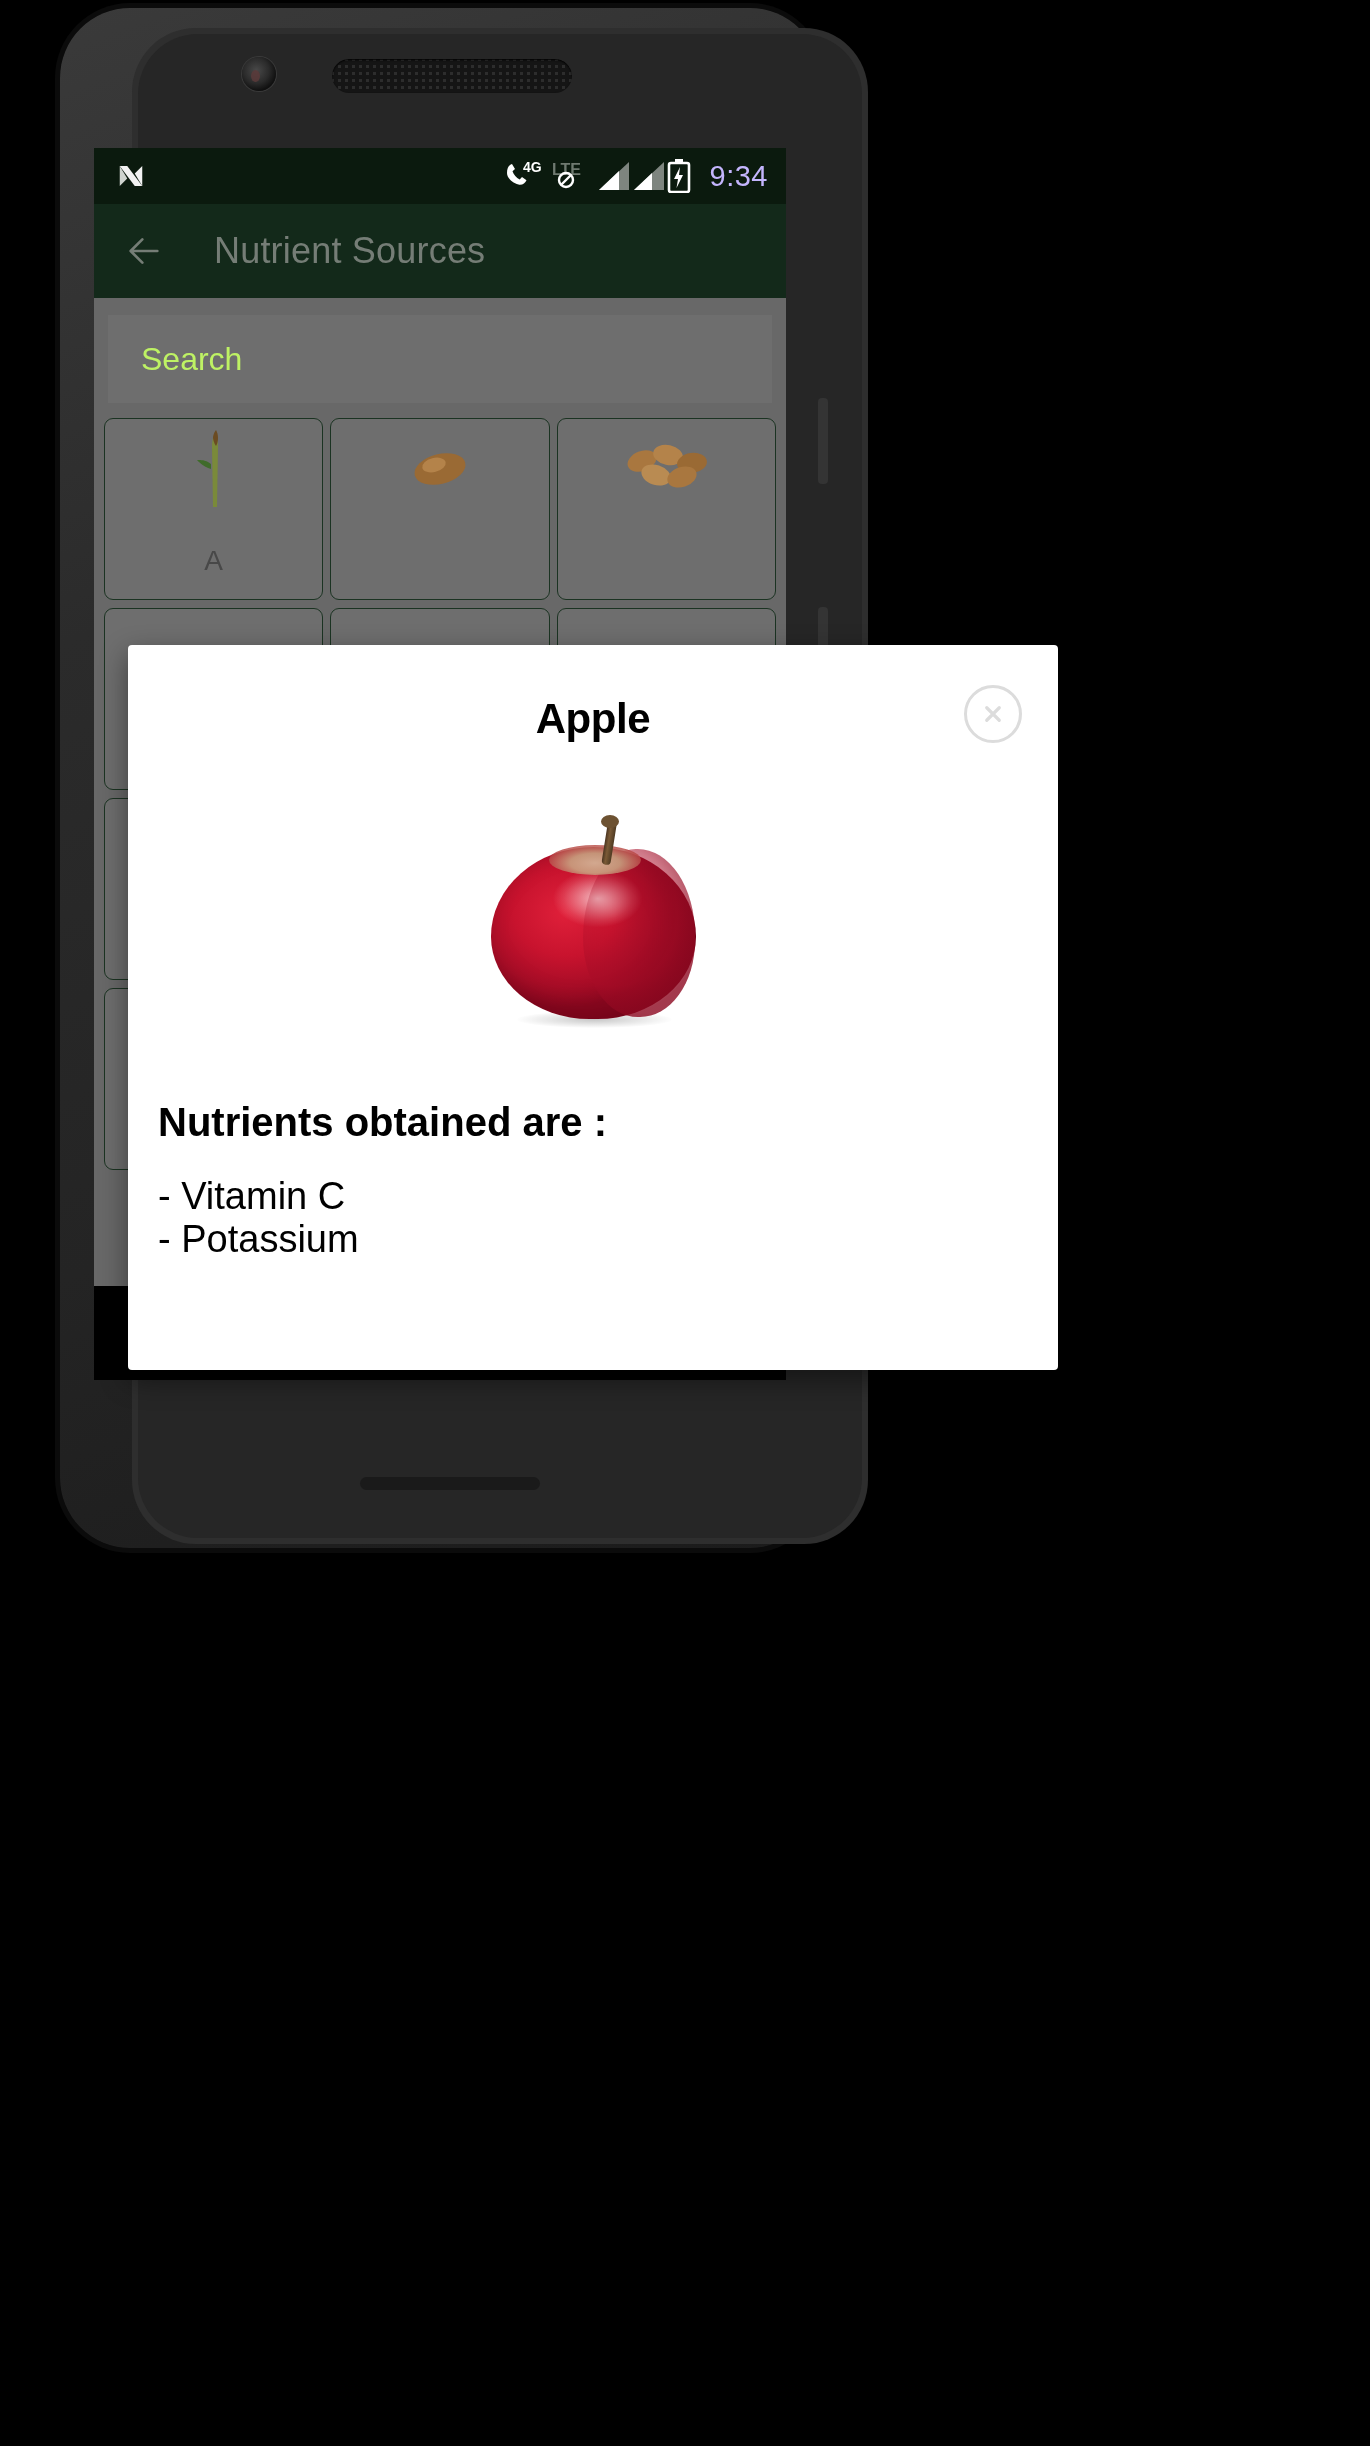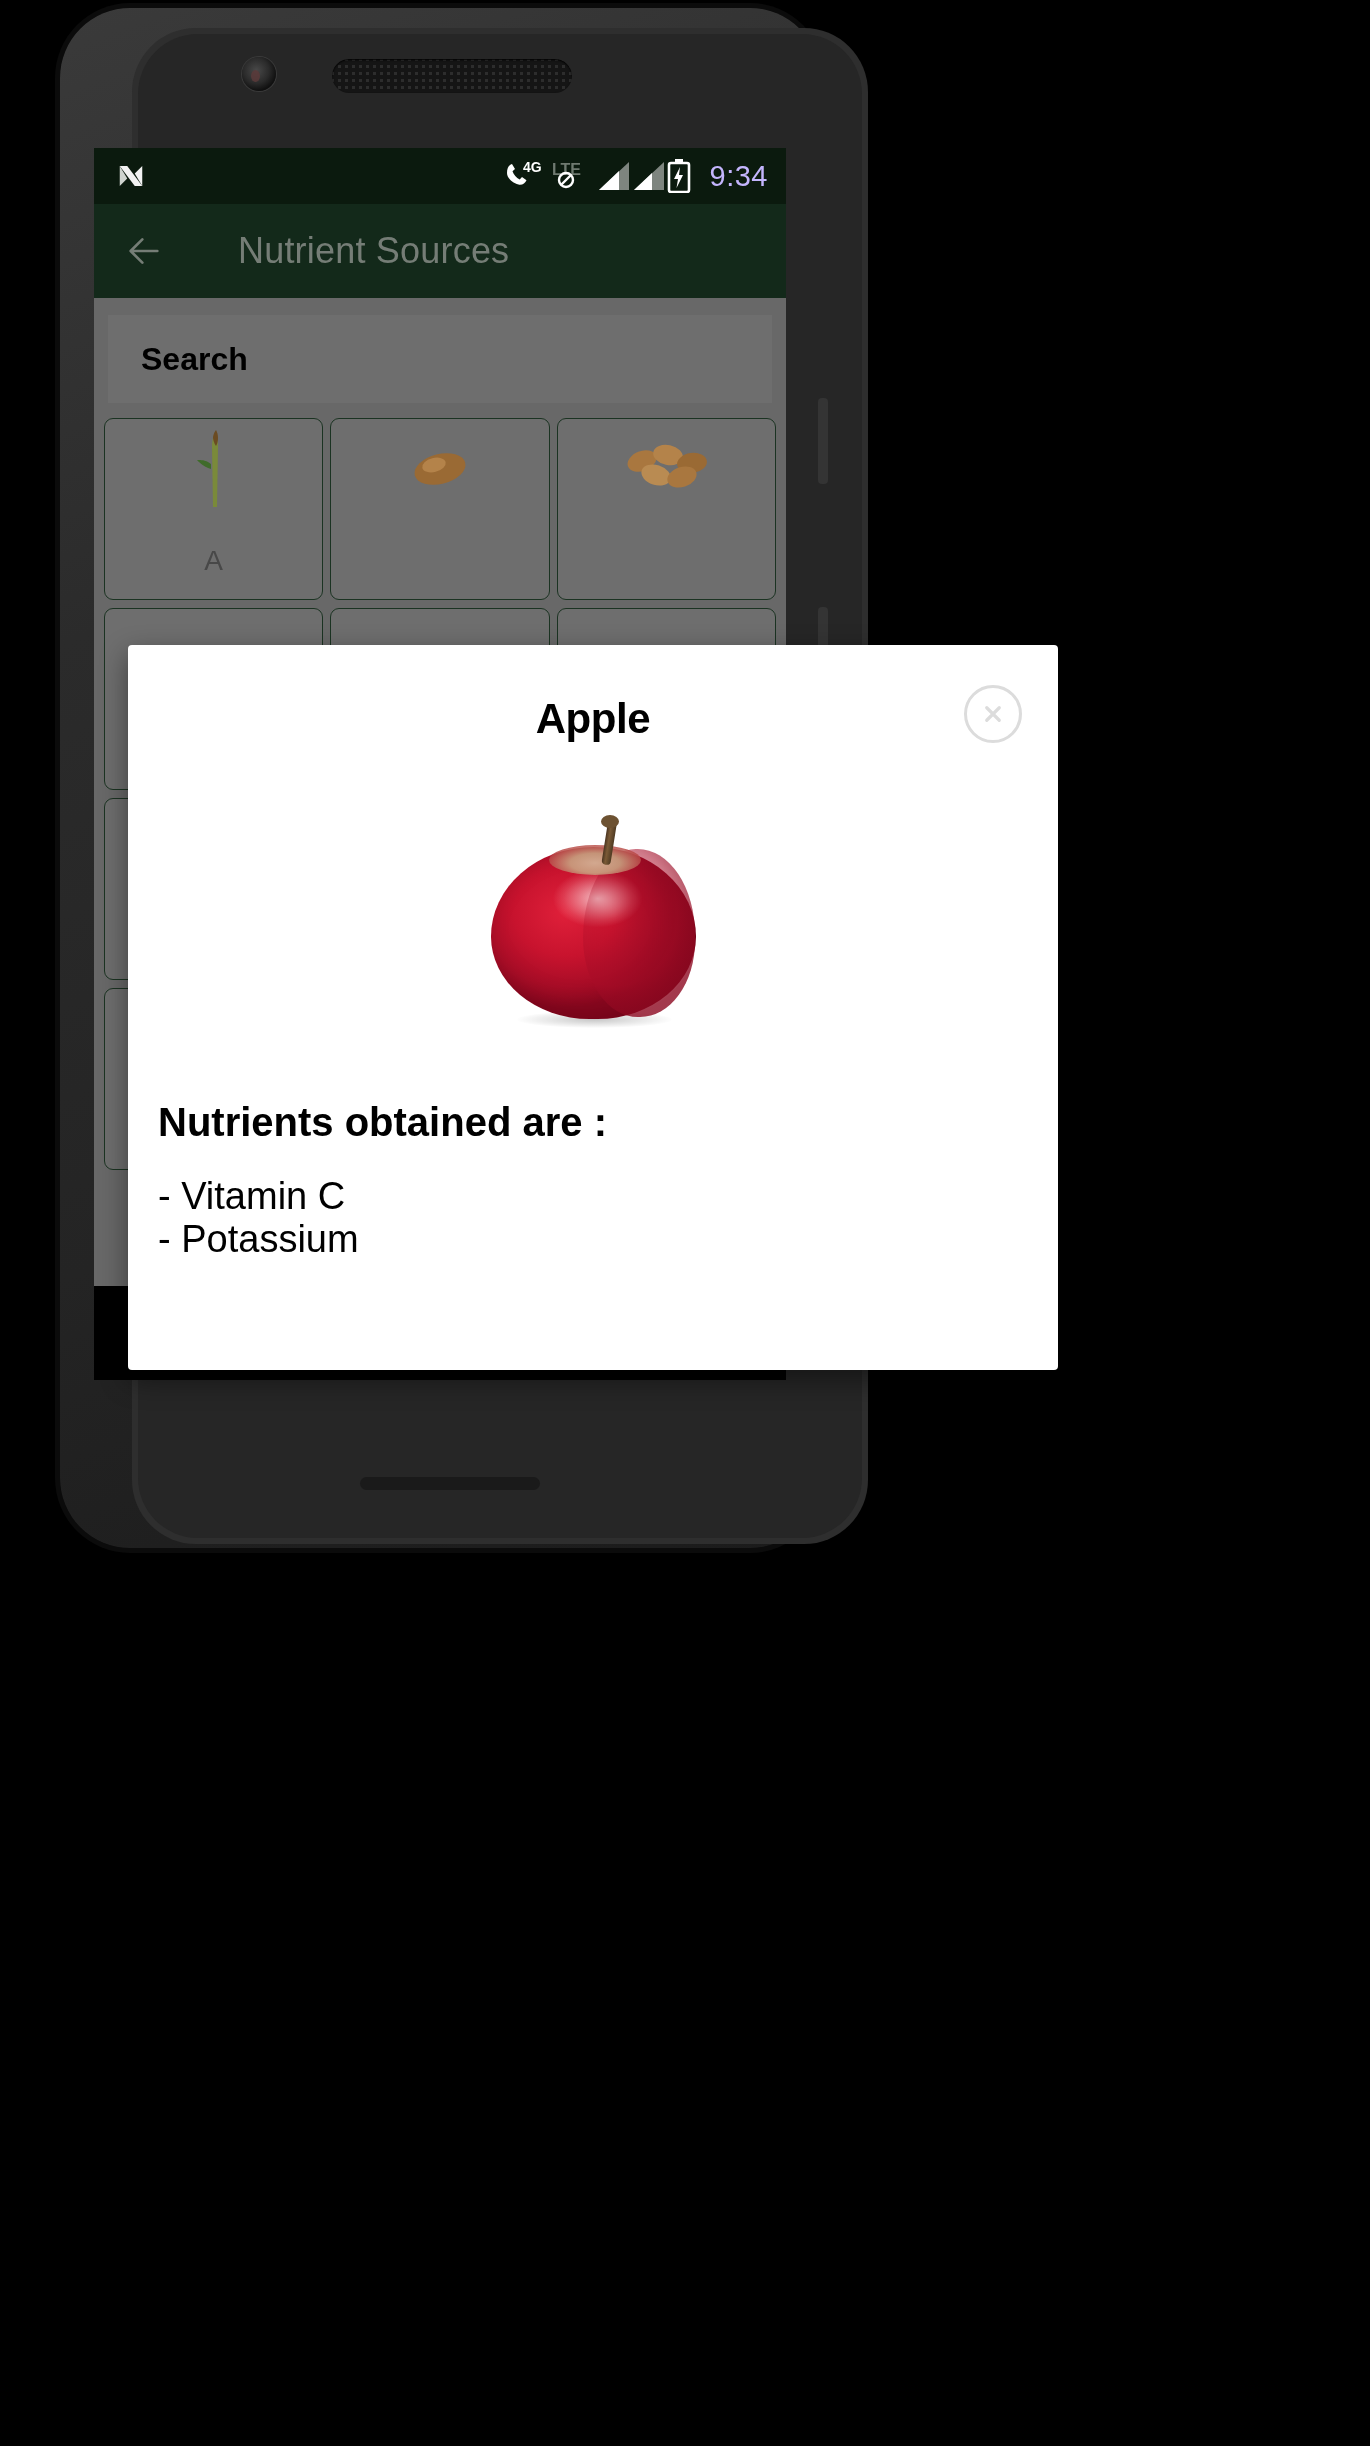--- a/index.html
+++ b/index.html
@@ -88,34 +88,34 @@
   }
 
   
   #app-bar{
     height:94px; background:#13291a;
     display:flex; align-items:center;
     padding-left:30px;
   }
   #back-arrow{ width:40px; height:40px; }
   #app-bar-title{
-    margin-left:74px; font-size:36px; color:#757d76;
+    margin-left:50px; font-size:36px; color:#757d76;
     font-weight:400; letter-spacing:.2px;
   }
 
   
   #content{ position:relative; height:1082px; background:#686868; }
   #search-field{
     position:absolute; left:14px; top:17px;
     width:664px; height:88px;
     background:#6e6e6e;
     display:flex; align-items:center;
     padding-left:33px;
   }
-  #search-placeholder{ font-size:32px; color:#000000;font-weight:bold; }
+  #search-placeholder{ font-size:32px; color:#bef264; }
 
   #grid{
     position:absolute; left:10px; top:120px;
     width:672px;
     display:grid;
     grid-template-columns:repeat(3,1fr);
     gap:8px 7px;
   }
   .grid-cell{
     height:182px;

